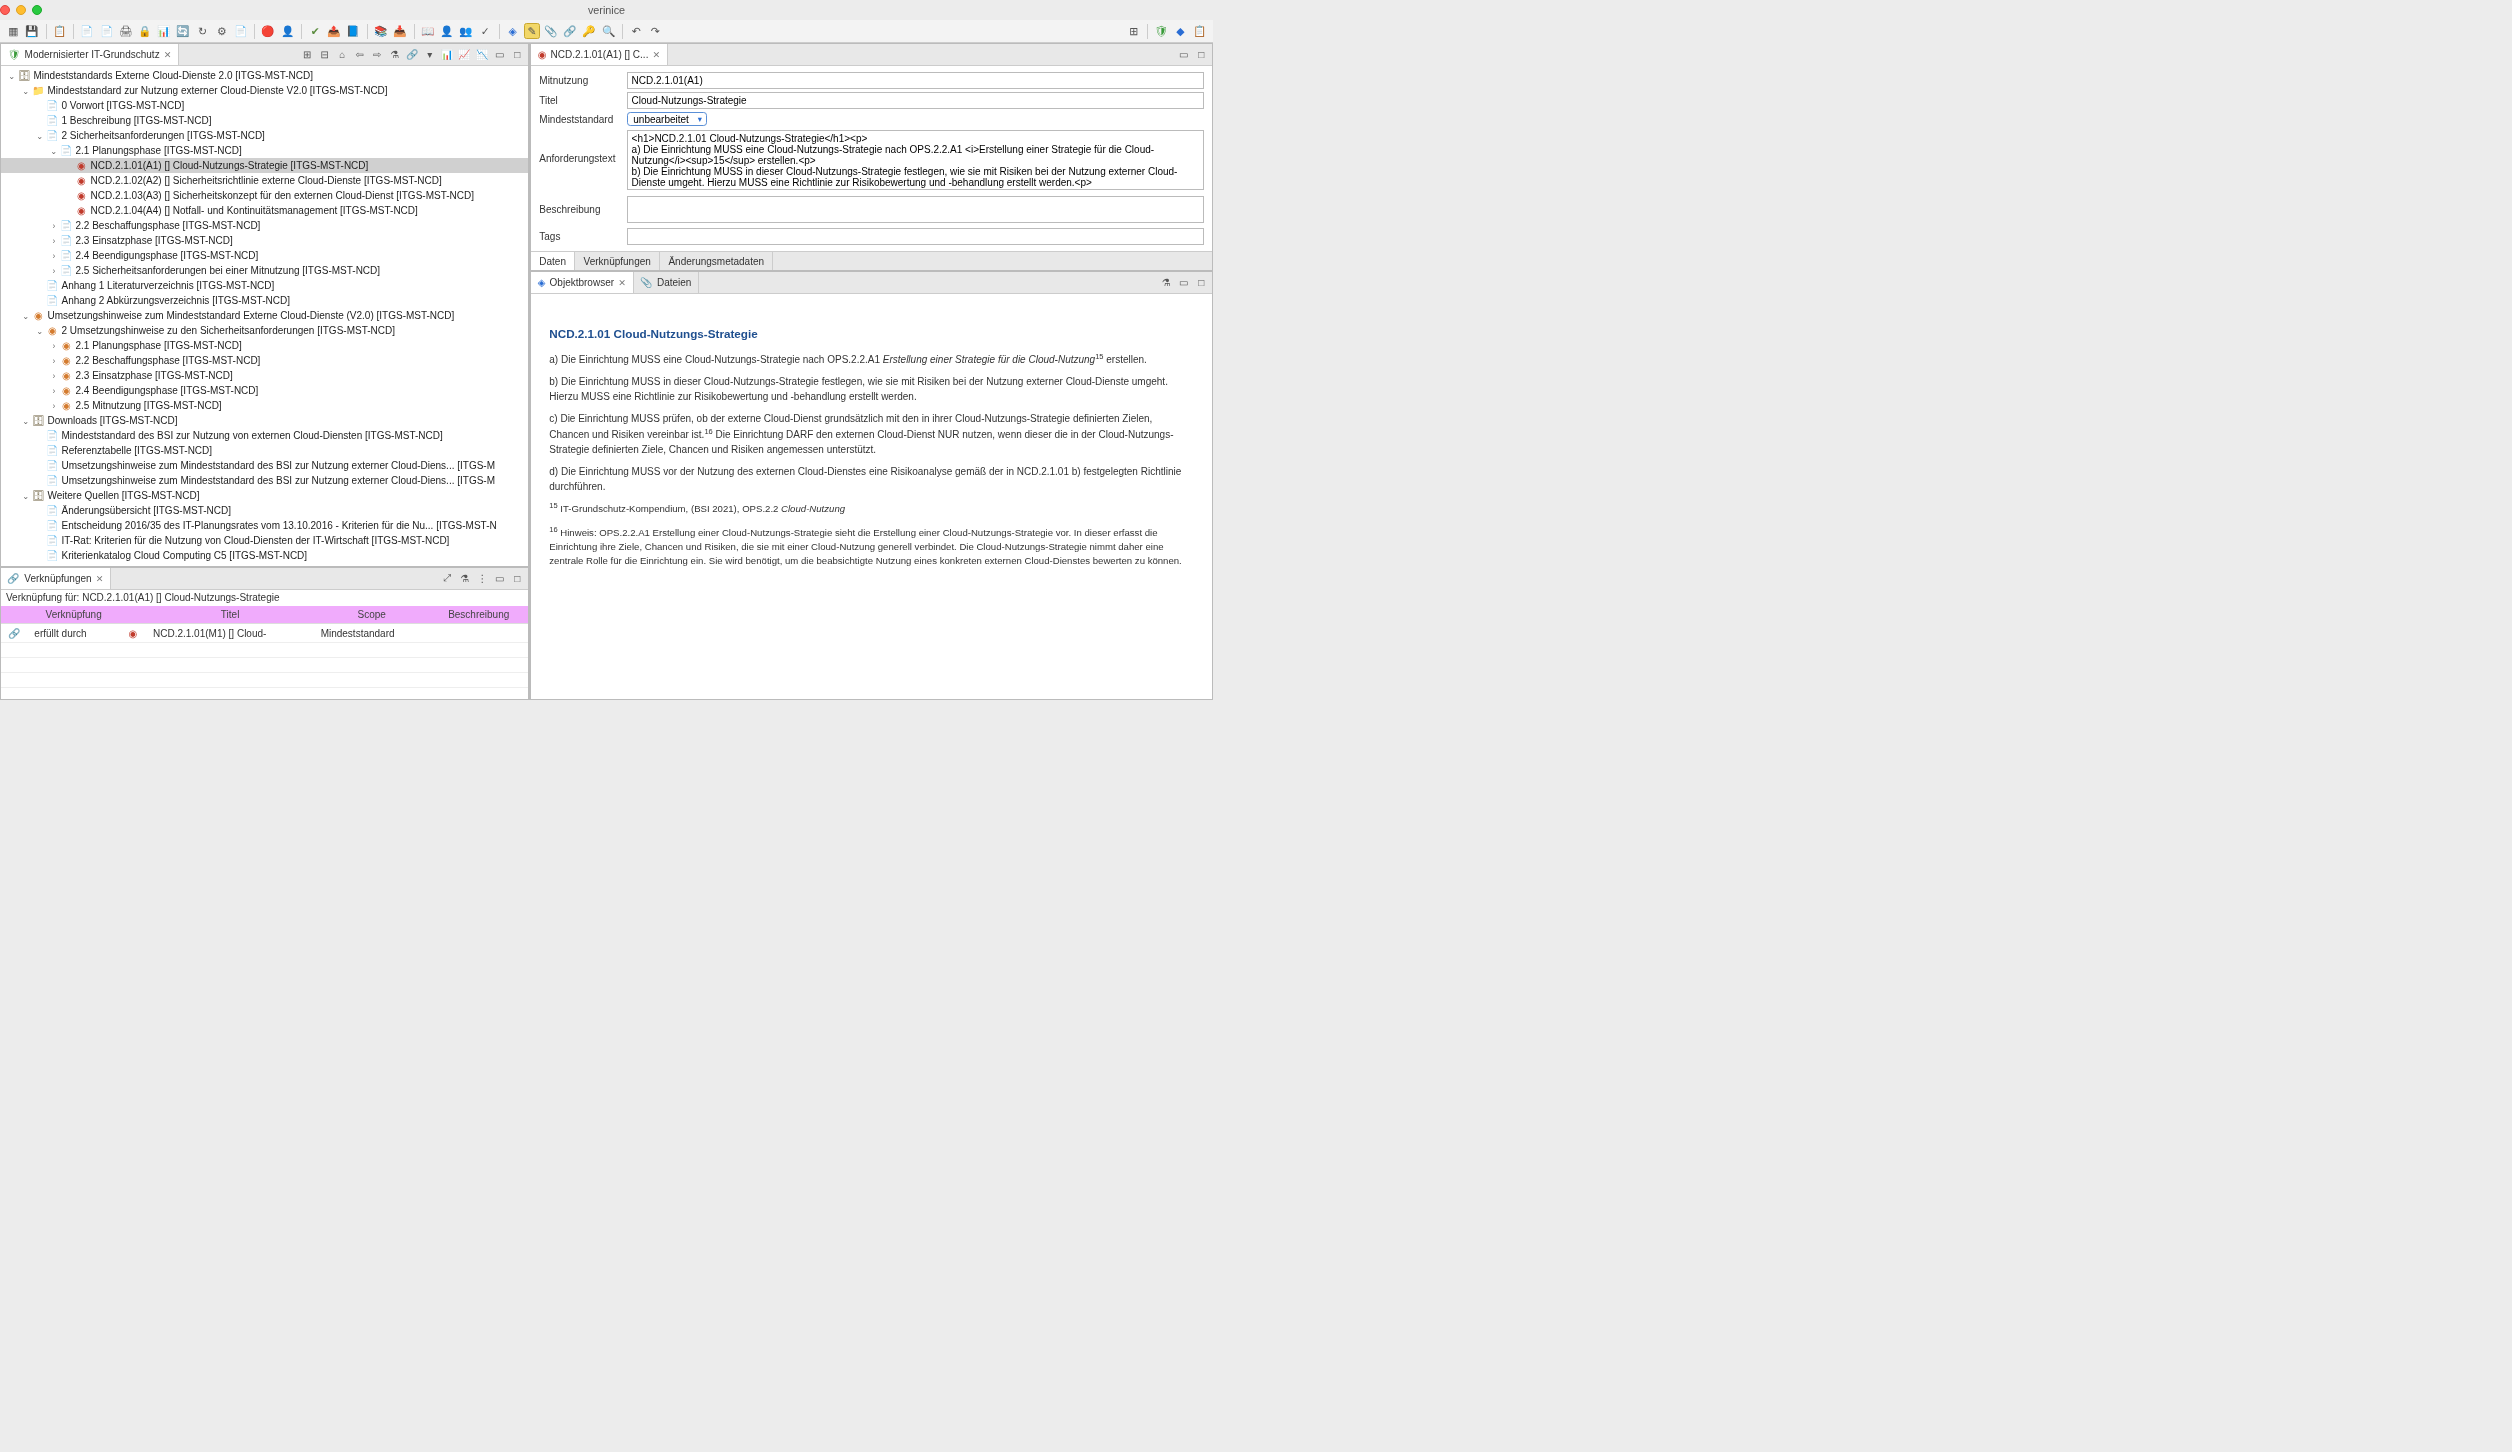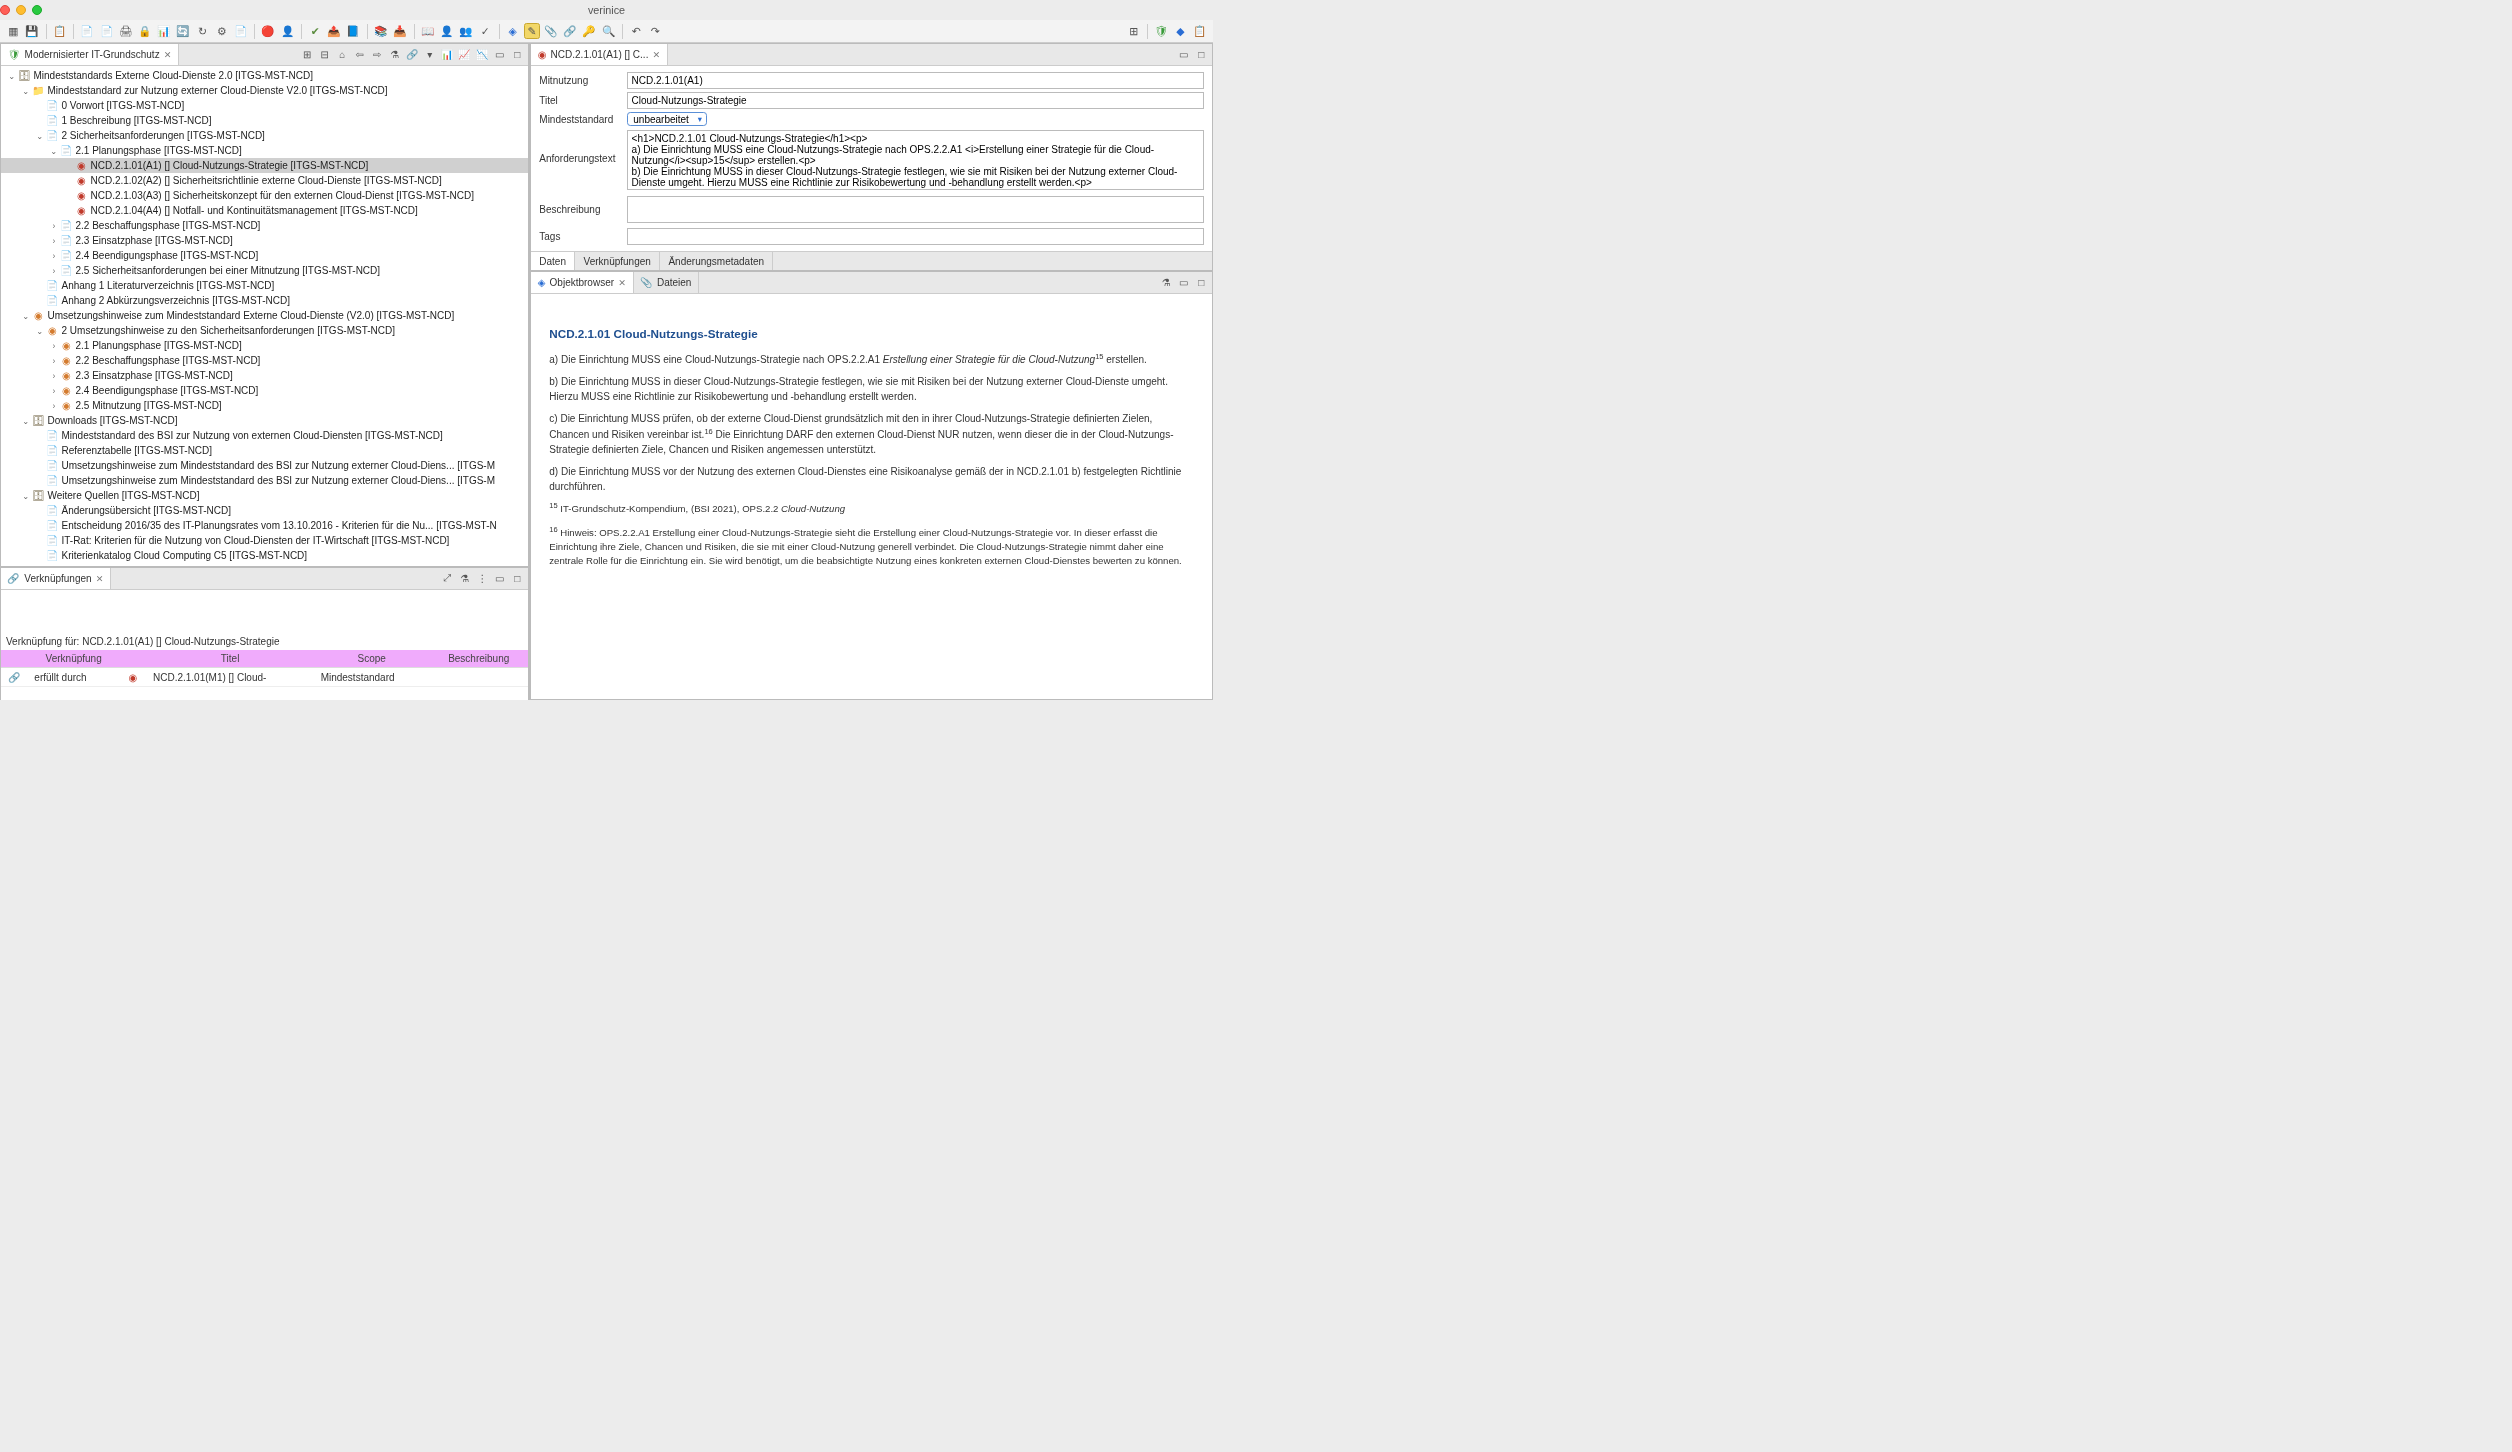--- a/index.html
+++ b/index.html
@@ -26,21 +26,21 @@
 .view-toolbar { display: flex; align-items: center; gap: 2.5px; padding: 0 3.3px; margin-left: auto; }
 .mini-btn { width: 15px; height: 15px; display: inline-flex; align-items: center; justify-content: center; font-size: 10px; color: #555; cursor: pointer; }
 .tree-outer { flex: 1; overflow: auto; background: #fff; padding: 2.5px 0; }
 .tree-row { display: flex; align-items: center; height: 15px; padding-right: 5px; white-space: nowrap; cursor: default; }
 .tree-row.selected { background: #d0d0d0; }
 .twisty { width: 11.7px; text-align: center; color: #666; font-size: 8.3px; cursor: pointer; }
 .ticon { width: 13.3px; height: 13.3px; display: inline-flex; align-items: center; justify-content: center; font-size: 10px; margin-right: 2.5px; }
 .tree-label { font-size: 10px; color: #222; }
 .grundschutz-view { flex: 1; min-height: 0; }
 .links-view { height: 133px; border-top: 0.8px solid #bbb; }
-.links-subtitle { padding: 2.5px 5px; font-size: 10px; background: #fff; margin-top: 44px; }
+.links-subtitle { padding: 2.5px 5px; font-size: 10px; background: #fff; }
 .links-table { width: 100%; border-collapse: collapse; font-size: 10px; background: #fff; }
 .links-table th { text-align: center; padding: 3.3px 6.7px; font-weight: normal; color: #444; border-bottom: 0.8px solid #ddd; background: #f0abfc; }
 .links-table td { padding: 3.3px 6.7px; border-bottom: 0.8px solid #eee; }
 .links-table tr.empty td { height: 15px; }
 .editor-view { flex: 0 0 auto; }
 .editor-form { background: #fff; padding: 5px 0; }
 .form-row { display: flex; align-items: center; padding: 1.7px 8.3px; }
 .form-label { width: 88px; font-size: 10px; color: #333; }
 .form-field { flex: 1; }
 .form-field input[type=text] { width: 100%; border: 0.8px solid #bbb; padding: 1.7px 3.3px; font-size: 10px; background: #fff; }

